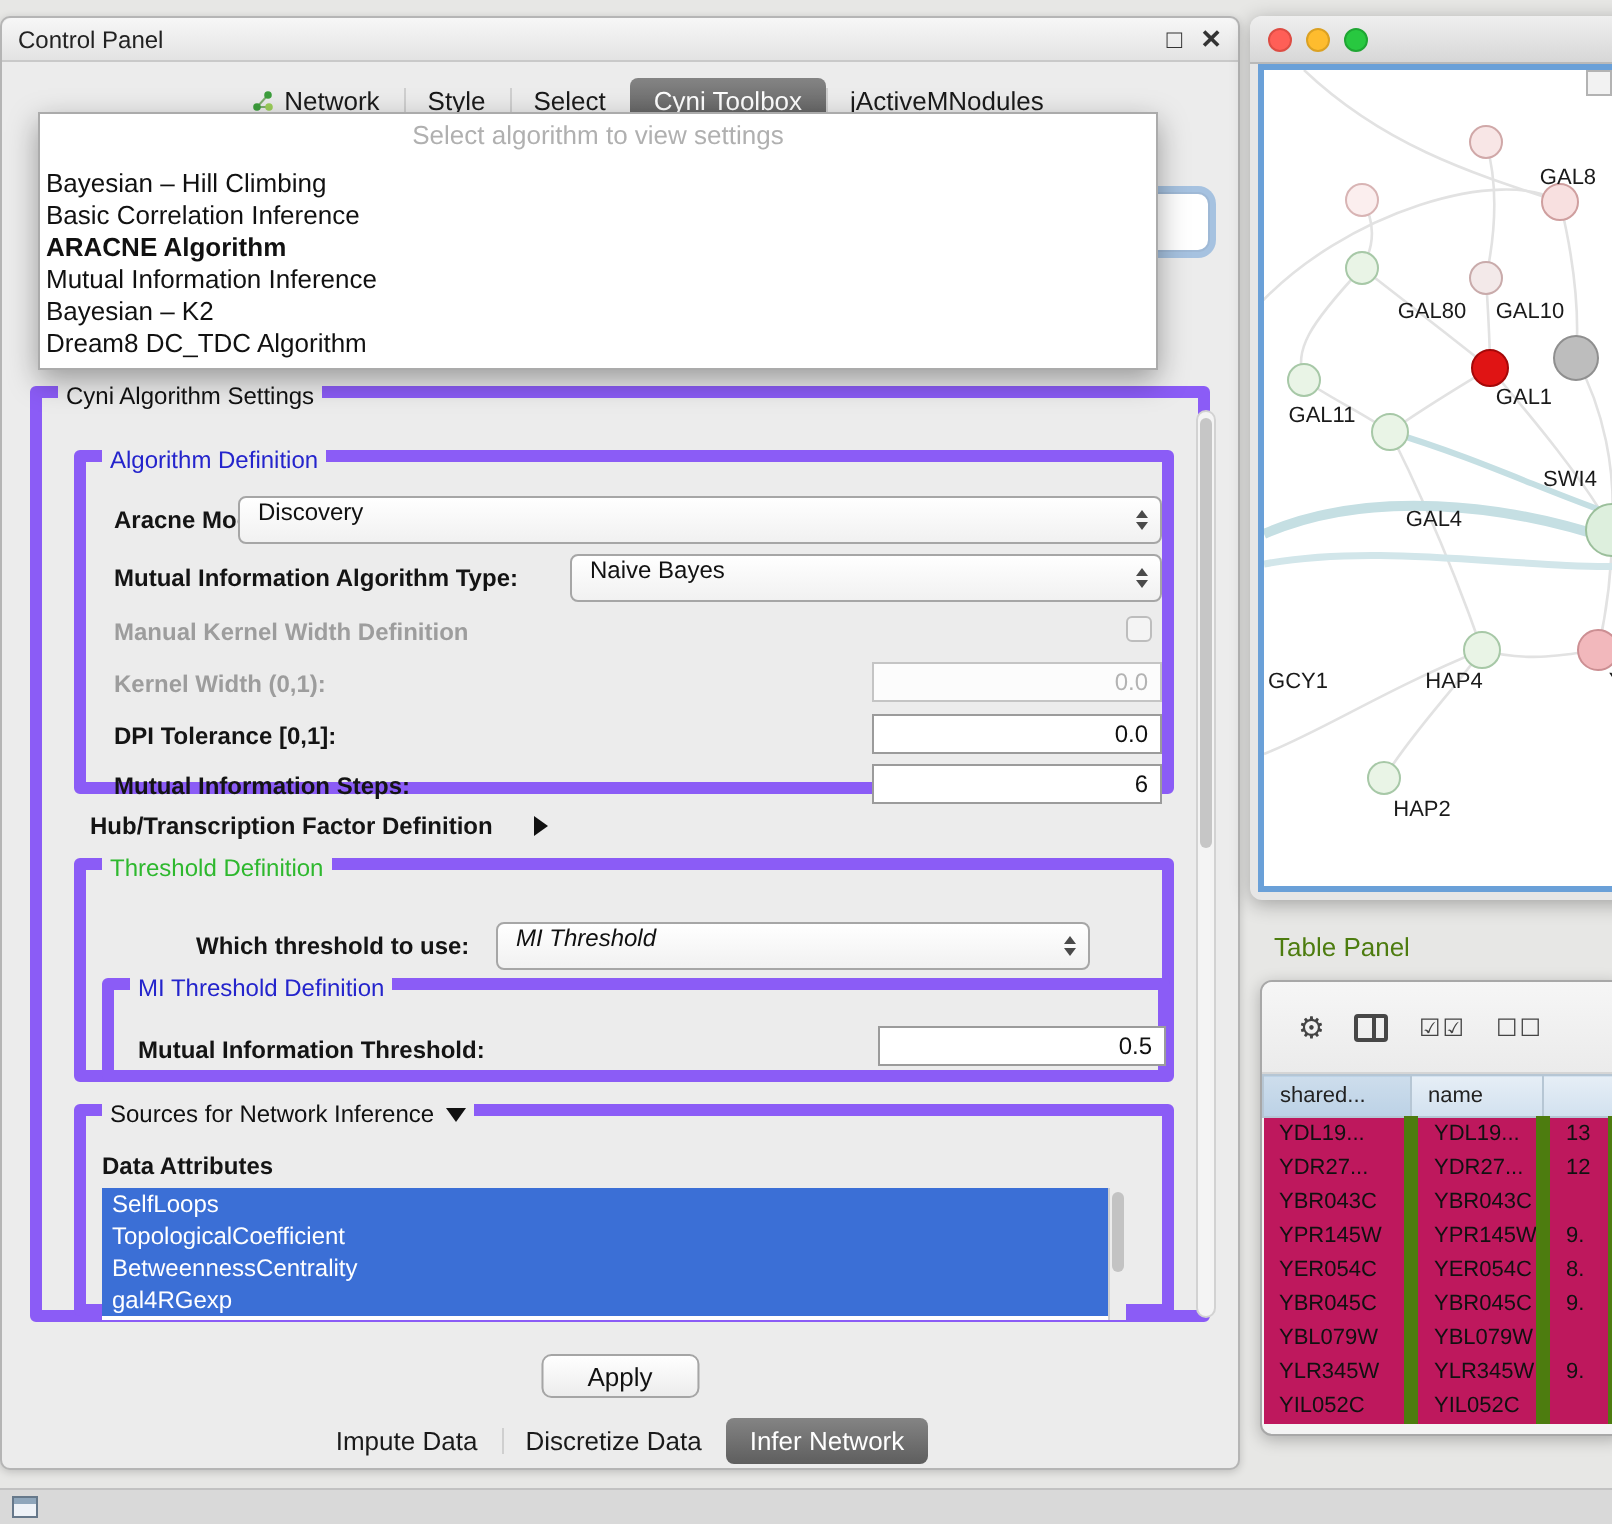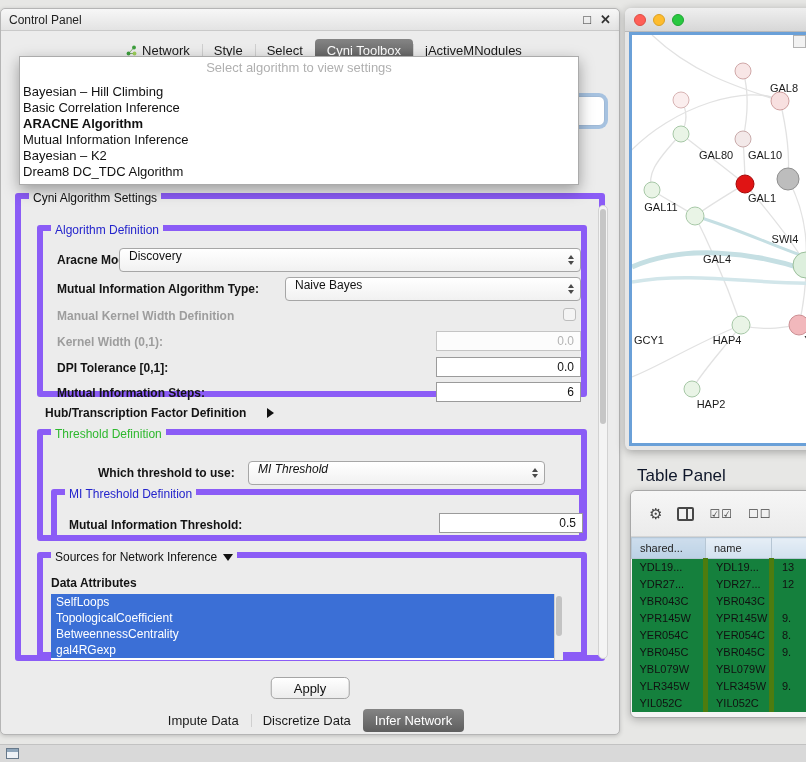--- a/index.html
+++ b/index.html
@@ -104,37 +104,37 @@
   .light { width:12px; height:12px; border-radius:50%; }
   .light.red { background:#ff5f57; border:1px solid #dd4d44; }
   .light.yellow { background:#febc2e; border:1px solid #dba123; }
   .light.green { background:#28c840; border:1px solid #1fa633; }
   .net-canvas {
     position:absolute; left:4px; top:24px; width:189px; height:414px;
     background:#fff; border:3px solid #6aa0d8;
   }
   .net-scrollbtn { position:absolute; left:168px; top:27px; width:13px; height:13px; background:#f2f2f2; border:1px solid #b3b3b3; }
   
-  .tp-label { position:absolute; left:637px; top:466px; font-size:17px; color:#0f172a; }
+  .tp-label { position:absolute; left:637px; top:466px; font-size:13px; color:#4d7c0f; }
   .tp {
     position:absolute; left:630px; top:490px; width:182px; height:228px;
     background:#f4f4f4; border:1px solid #a8a8a8; border-radius:6px;
     box-shadow:0 2px 8px rgba(0,0,0,.25); overflow:hidden;
   }
   .tp-toolbar { height:46px; display:flex; align-items:center; gap:15px; padding-left:18px; background:linear-gradient(#f6f6f6,#ebebeb); border-bottom:1px solid #d5d5d5; }
   .tp-toolbar .ticon { font-size:15px; color:#444; }
   .cols-icon { width:17px; height:14px; border:2px solid #474747; border-radius:2px; position:relative; }
   .cols-icon::after { content:""; position:absolute; left:50%; top:0; bottom:0; width:2px; background:#474747; }
   .tp-table { width:100%; border-collapse:collapse; table-layout:fixed; }
   .tp-table th {
     height:21px; font-size:11px; font-weight:normal; color:#222; text-align:left; padding:0 0 0 8px;
     background:linear-gradient(#e6eef6,#d2e1ef); border:1px solid #b6c6d4;
   }
   .tp-table th.selcol { background:linear-gradient(#cdddec,#bcd2e6); }
-  .tp-table td { height:17px; font-size:11px; color:#111; padding:0 0 0 8px; border-right:5px solid #4d7c0f; white-space:nowrap; overflow:hidden; background:#15803d; }
+  .tp-table td { height:17px; font-size:11px; color:#111; padding:0 0 0 8px; border-right:7px solid #4d7c0f; white-space:nowrap; overflow:hidden; background:#be185d; }
   
   .bottombar { position:absolute; left:0; top:744px; width:806px; height:18px; background:#d9d9d9; border-top:1px solid #c2c2c2; }
   .panel-icon { position:absolute; left:6px; top:3px; width:13px; height:11px; border:1px solid #66788a; background:#eef2f7; }
   .panel-icon::after { content:""; position:absolute; left:0; right:0; top:0; height:3px; background:#8fa6bb; }
 </style>
 </head>
 <body>
 
 <div class="cp">
   <div class="cp-titlebar">

